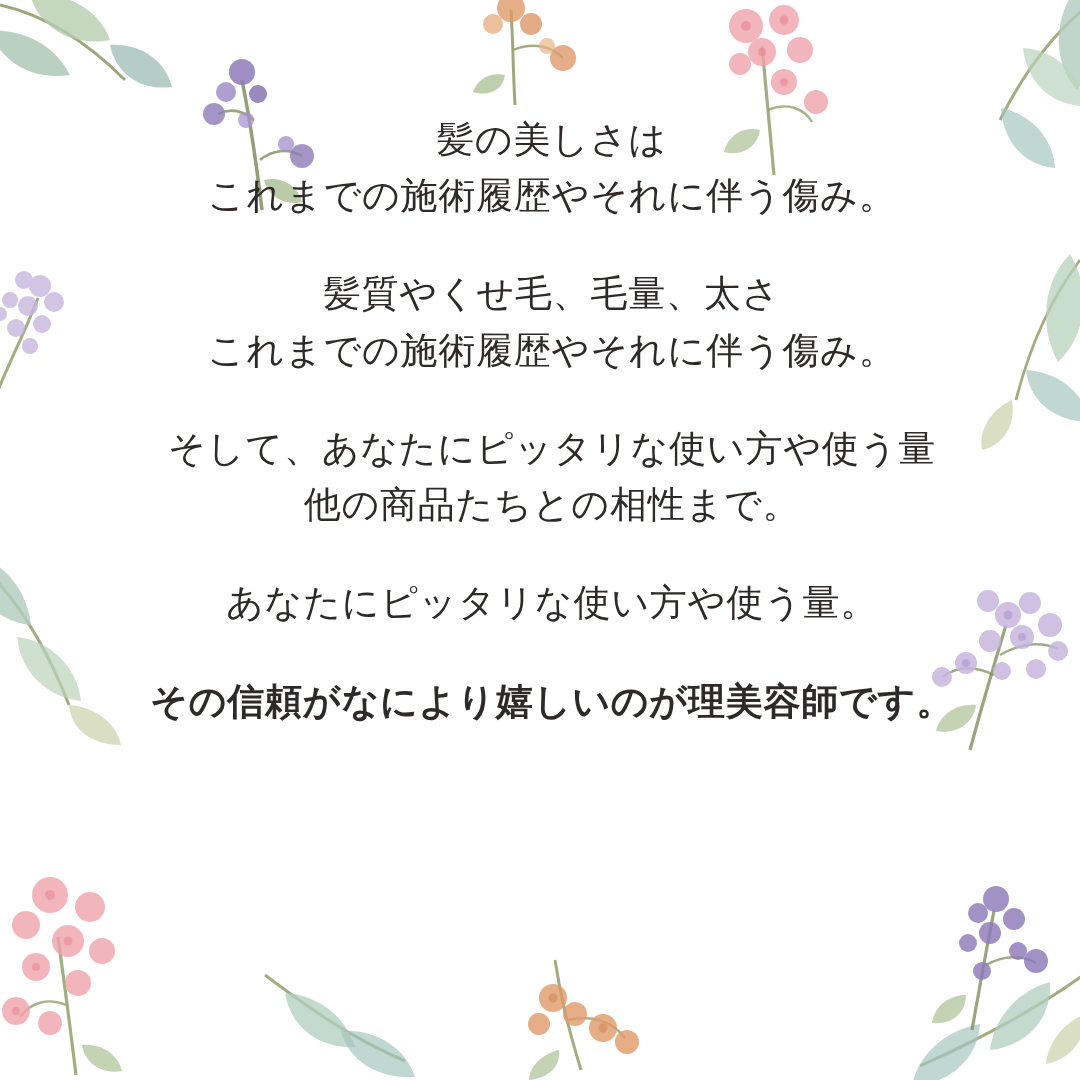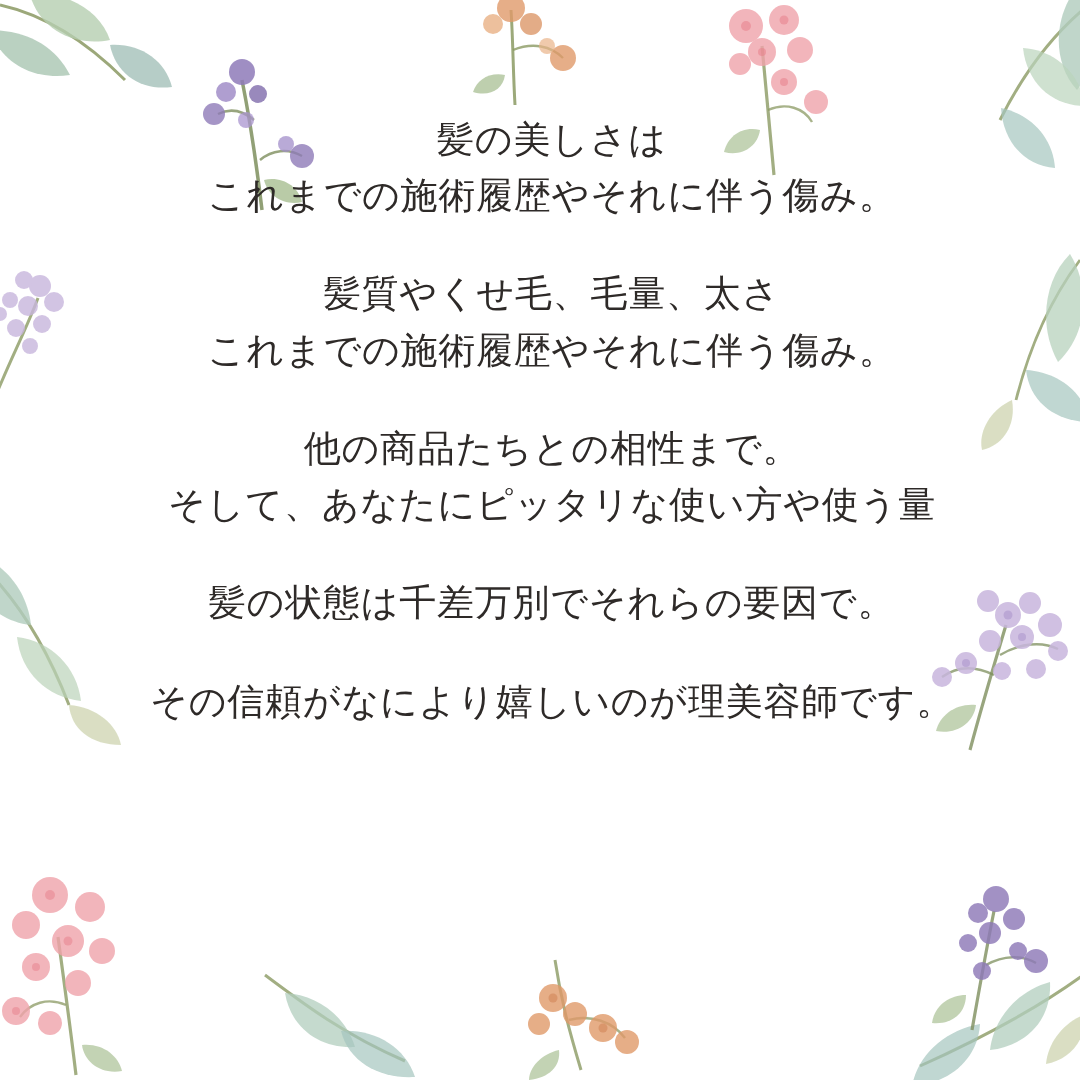--- a/index.html
+++ b/index.html
@@ -33,21 +33,21 @@
   .para {
     text-align: center;
     color: #2e2a28;
     font-size: 37px;
     line-height: 1.52;
     letter-spacing: 0.02em;
     margin: 0 0 42px 0;
     white-space: nowrap;
   }
   .para .line { display: block; }
-  .para:last-child { margin-bottom: 0; }
+  .para:last-child { margin-bottom: 0; font-weight: bold; }
 
   
   .deco {
     position: absolute;
     z-index: 1;
     pointer-events: none;
   }
 </style>
 </head>
 <body>
@@ -273,26 +273,26 @@
       <span class="line">これまでの施術履歴やそれに伴う傷み。</span>
     </p>
 
     <p class="para">
       <span class="line">髪質やくせ毛、毛量、太さ</span>
       <span class="line">これまでの施術履歴やそれに伴う傷み。</span>
     </p>
 
 
     <p class="para">
+      <span class="line">そして、あなたにピッタリな使い方や使う量</span>
       <span class="line">他の商品たちとの相性まで。</span>
-      <span class="line">そして、あなたにピッタリな使い方や使う量</span>
-    </p>
-
-    <p class="para">
-      <span class="line">髪の状態は千差万別でそれらの要因で。</span>
+    </p>
+
+    <p class="para">
+      <span class="line">あなたにピッタリな使い方や使う量。</span>
     </p>
 
     <p class="para">
       <span class="line">その信頼がなにより嬉しいのが理美容師です。</span>
     </p>
 
   </div>
 </div>
 
 </body></html>

